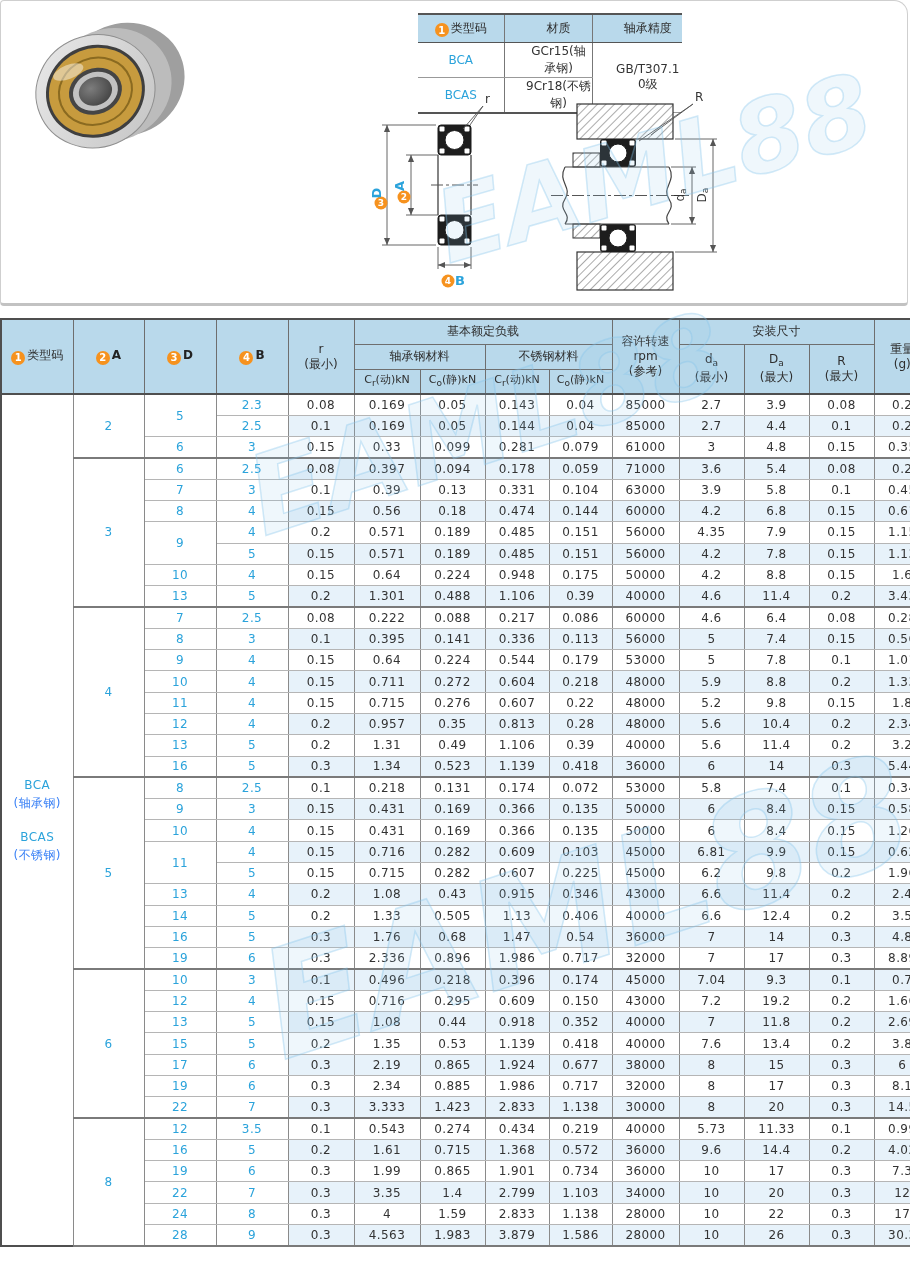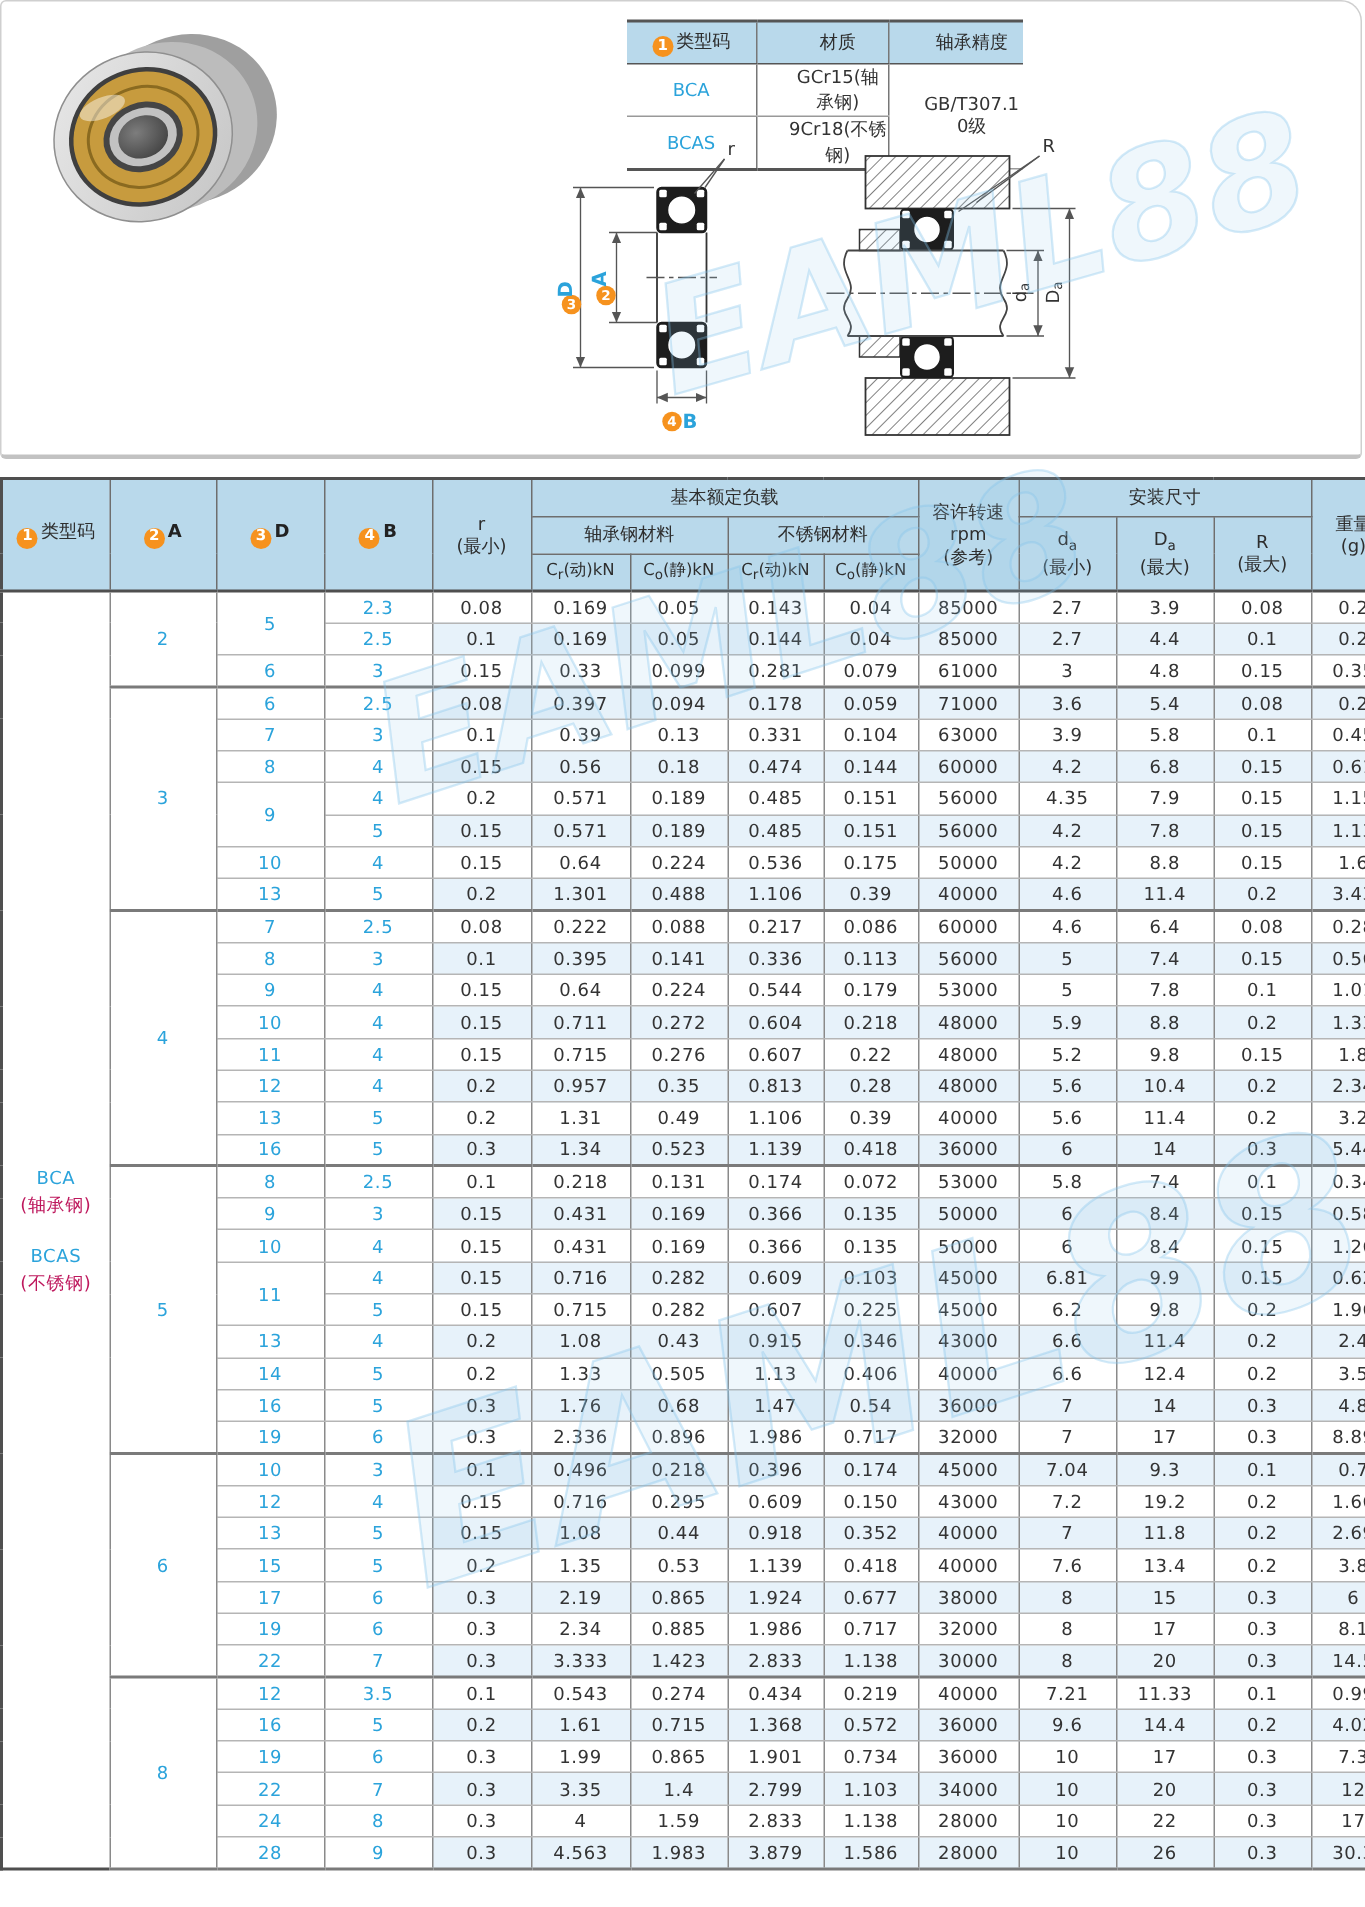--- a/index.html
+++ b/index.html
@@ -39,21 +39,21 @@
   .main-table tbody tr:first-child td { border-top:2px solid #4f4f4f; }
   .main-table td { height:21.3px; text-align:center; padding:0 1px; line-height:1;
     border-left:1px solid #8a8a8a; border-right:1px solid #8a8a8a;
     border-bottom:1px solid #b5b5b5; letter-spacing:0.4px; color:#333; }
   .main-table td.gend { border-bottom:2px solid #7a7a7a; }
   .main-table td.dim { color:#2ba3db; }
   .main-table td.a-val { color:#2ba3db; border-bottom:2px solid #7a7a7a; }
   .main-table tr.band td.val { background:#e7f2fa; }
   .code-cell { vertical-align:middle; background:#fff; font-size:12px; letter-spacing:0; }
   .code-cell .blue { color:#2ba3db; line-height:1.5; }
-  .code-cell .paren { color:#be185d; line-height:1.5; }
+  .code-cell .paren { color:#3b82f6; line-height:1.5; }
   .code-cell .spacer { height:16px; }
   .hletter { font-weight:bold; color:#222; }
   sub { font-size:9px; }
 
   
   .wm { position:absolute; pointer-events:none; z-index:6; font-weight:bold; font-style:italic;
     color:rgba(140,200,235,0.14); -webkit-text-stroke:1.5px rgba(130,195,235,0.35);
     white-space:nowrap; }
   .wm1 { left:430px; top:110px; font-size:100px; transform:rotate(-16deg); }
   .wm2 { left:240px; top:360px; font-size:110px; transform:rotate(-18deg); }
@@ -402,21 +402,21 @@
           <td class="val">7.8</td>
           <td class="val">0.15</td>
           <td class="val">1.13</td>
         </tr>
         <tr>
           <td class="dim">10</td>
           <td class="dim">4</td>
           <td class="val">0.15</td>
           <td class="val">0.64</td>
           <td class="val">0.224</td>
-          <td class="val">0.536</td>
+          <td class="val">0.948</td>
           <td class="val">0.175</td>
           <td class="val">50000</td>
           <td class="val">4.2</td>
           <td class="val">8.8</td>
           <td class="val">0.15</td>
           <td class="val">1.6</td>
         </tr>
         <tr class="band">
           <td class="dim gend">13</td>
           <td class="dim gend">5</td>
@@ -772,21 +772,21 @@
         <tr>
           <td class="dim a-val" rowspan="6">8</td>
           <td class="dim">12</td>
           <td class="dim">3.5</td>
           <td class="val">0.1</td>
           <td class="val">0.543</td>
           <td class="val">0.274</td>
           <td class="val">0.434</td>
           <td class="val">0.219</td>
           <td class="val">40000</td>
-          <td class="val">7.21</td>
+          <td class="val">5.73</td>
           <td class="val">11.33</td>
           <td class="val">0.1</td>
           <td class="val">0.99</td>
         </tr>
         <tr class="band">
           <td class="dim">16</td>
           <td class="dim">5</td>
           <td class="val">0.2</td>
           <td class="val">1.61</td>
           <td class="val">0.715</td>

